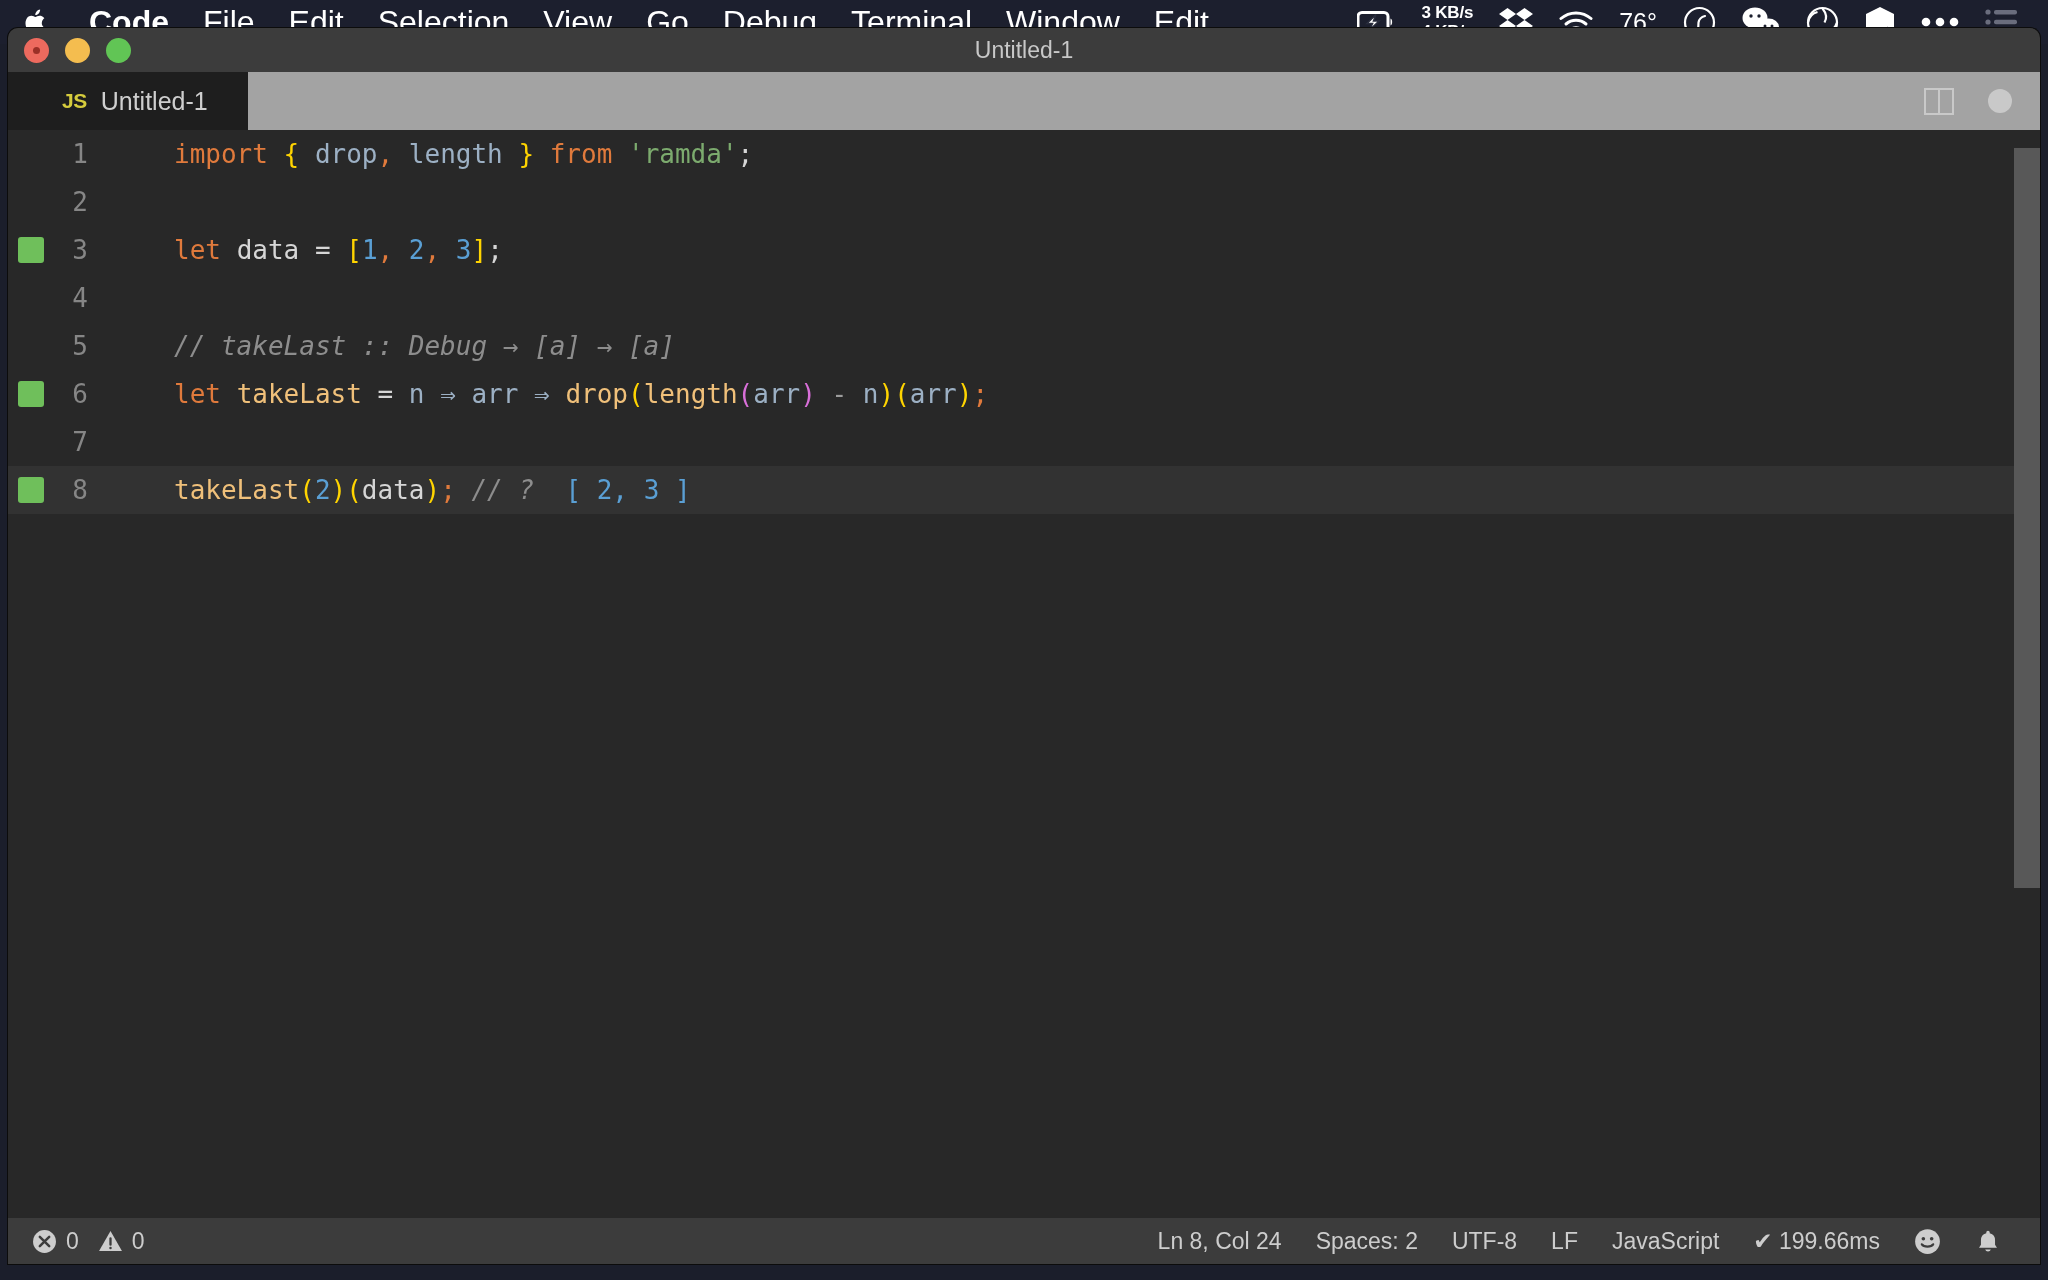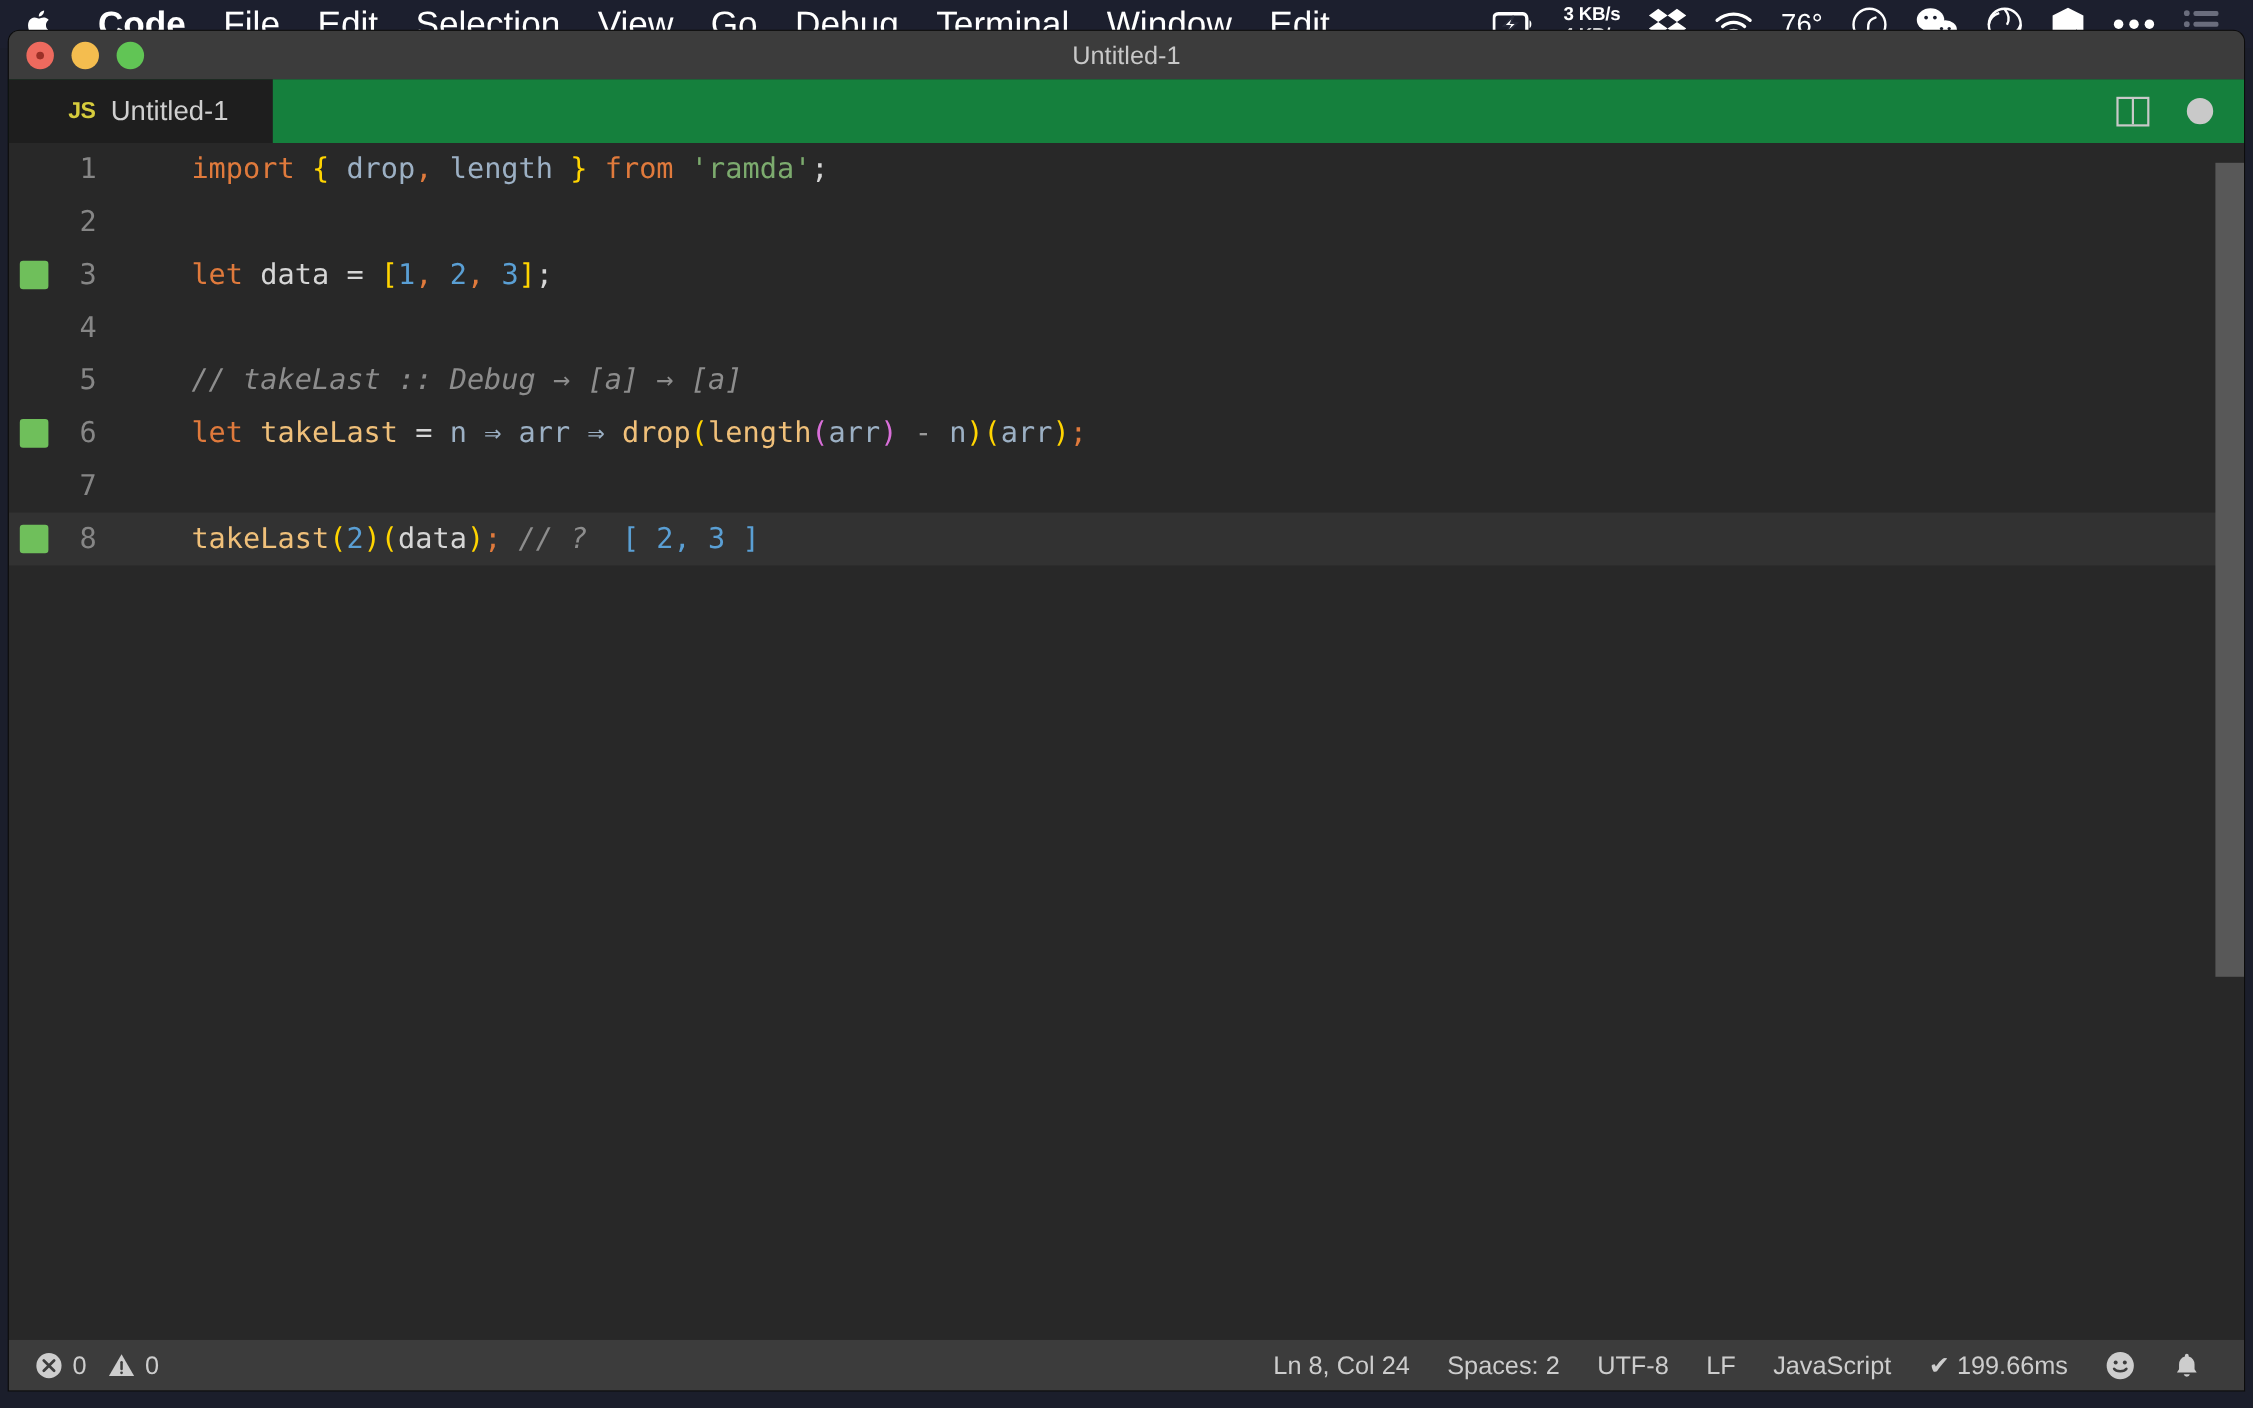--- a/index.html
+++ b/index.html
@@ -58,21 +58,21 @@
     display:flex; align-items:center; gap:16px;
   }
   .light{ width:25px; height:25px; border-radius:50%; display:flex; align-items:center; justify-content:center; }
   .light.red{ background:#ed6a5e; }
   .light.yellow{ background:#f4bd4f; }
   .light.green{ background:#61c555; }
   .light .dot{ width:7px; height:7px; border-radius:50%; background:#9b3027; }
   #window-title{ font-size:23px; color:#c8c8c8; }
 
   
-  #tabbar{ height:58px; background:#15803d; display:flex; align-items:stretch;text-align:center; }
+  #tabbar{ height:58px; background:#a3a3a3; display:flex; align-items:stretch;text-align:center; }
   #tab{
     background:#1e1e1e; display:flex; align-items:center; gap:14px;
     padding:0 22px 0 54px; min-width:240px; position:relative;
   }
   .js-icon{ font-size:21px; font-weight:bold; color:#d6cc3d; letter-spacing:-0.5px; }
   #tab-label{ font-size:25px; color:#cfcfcf; }
   #editor-actions{
     margin-left:auto; display:flex; align-items:center; gap:34px; padding-right:28px;
   }
   .split-icon{ width:30px; height:27px; border:2.5px solid #c9c9c9; display:flex; }

